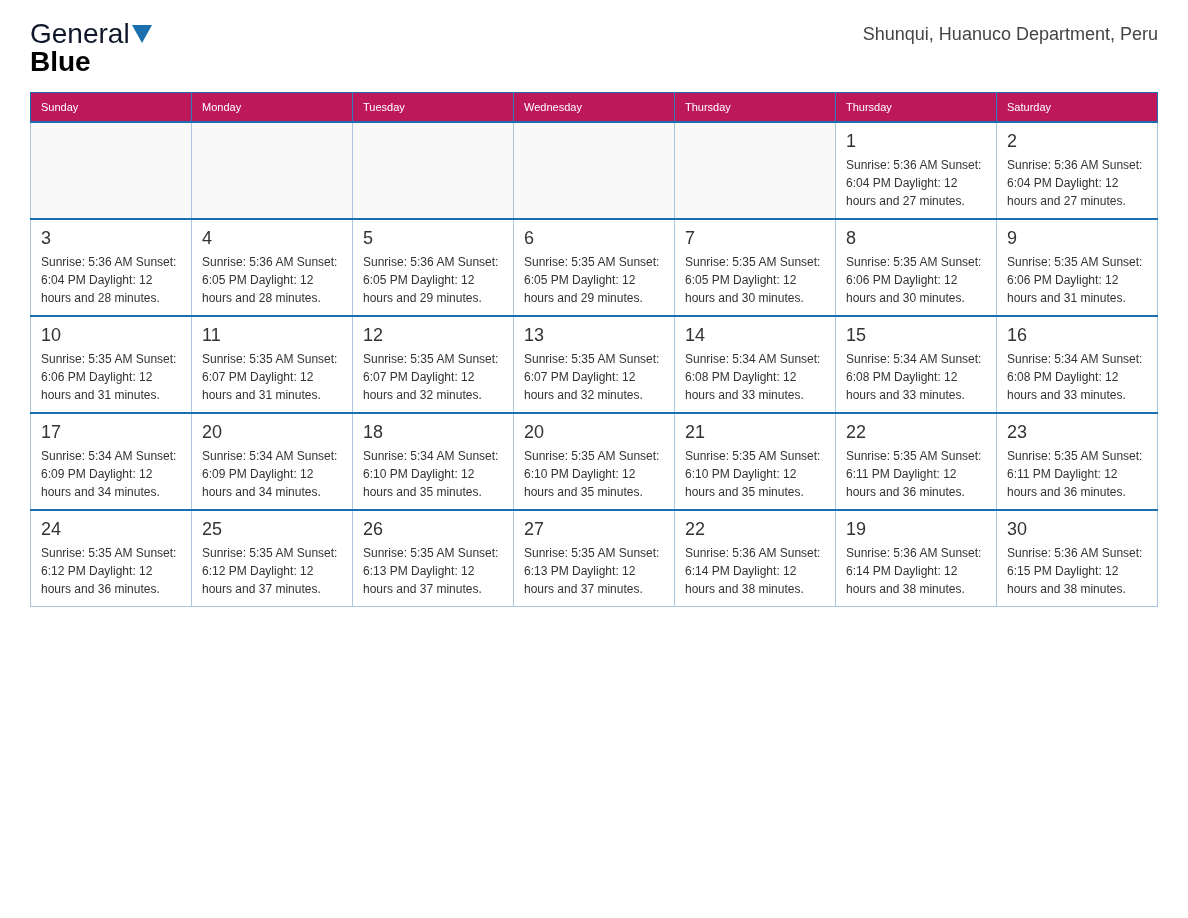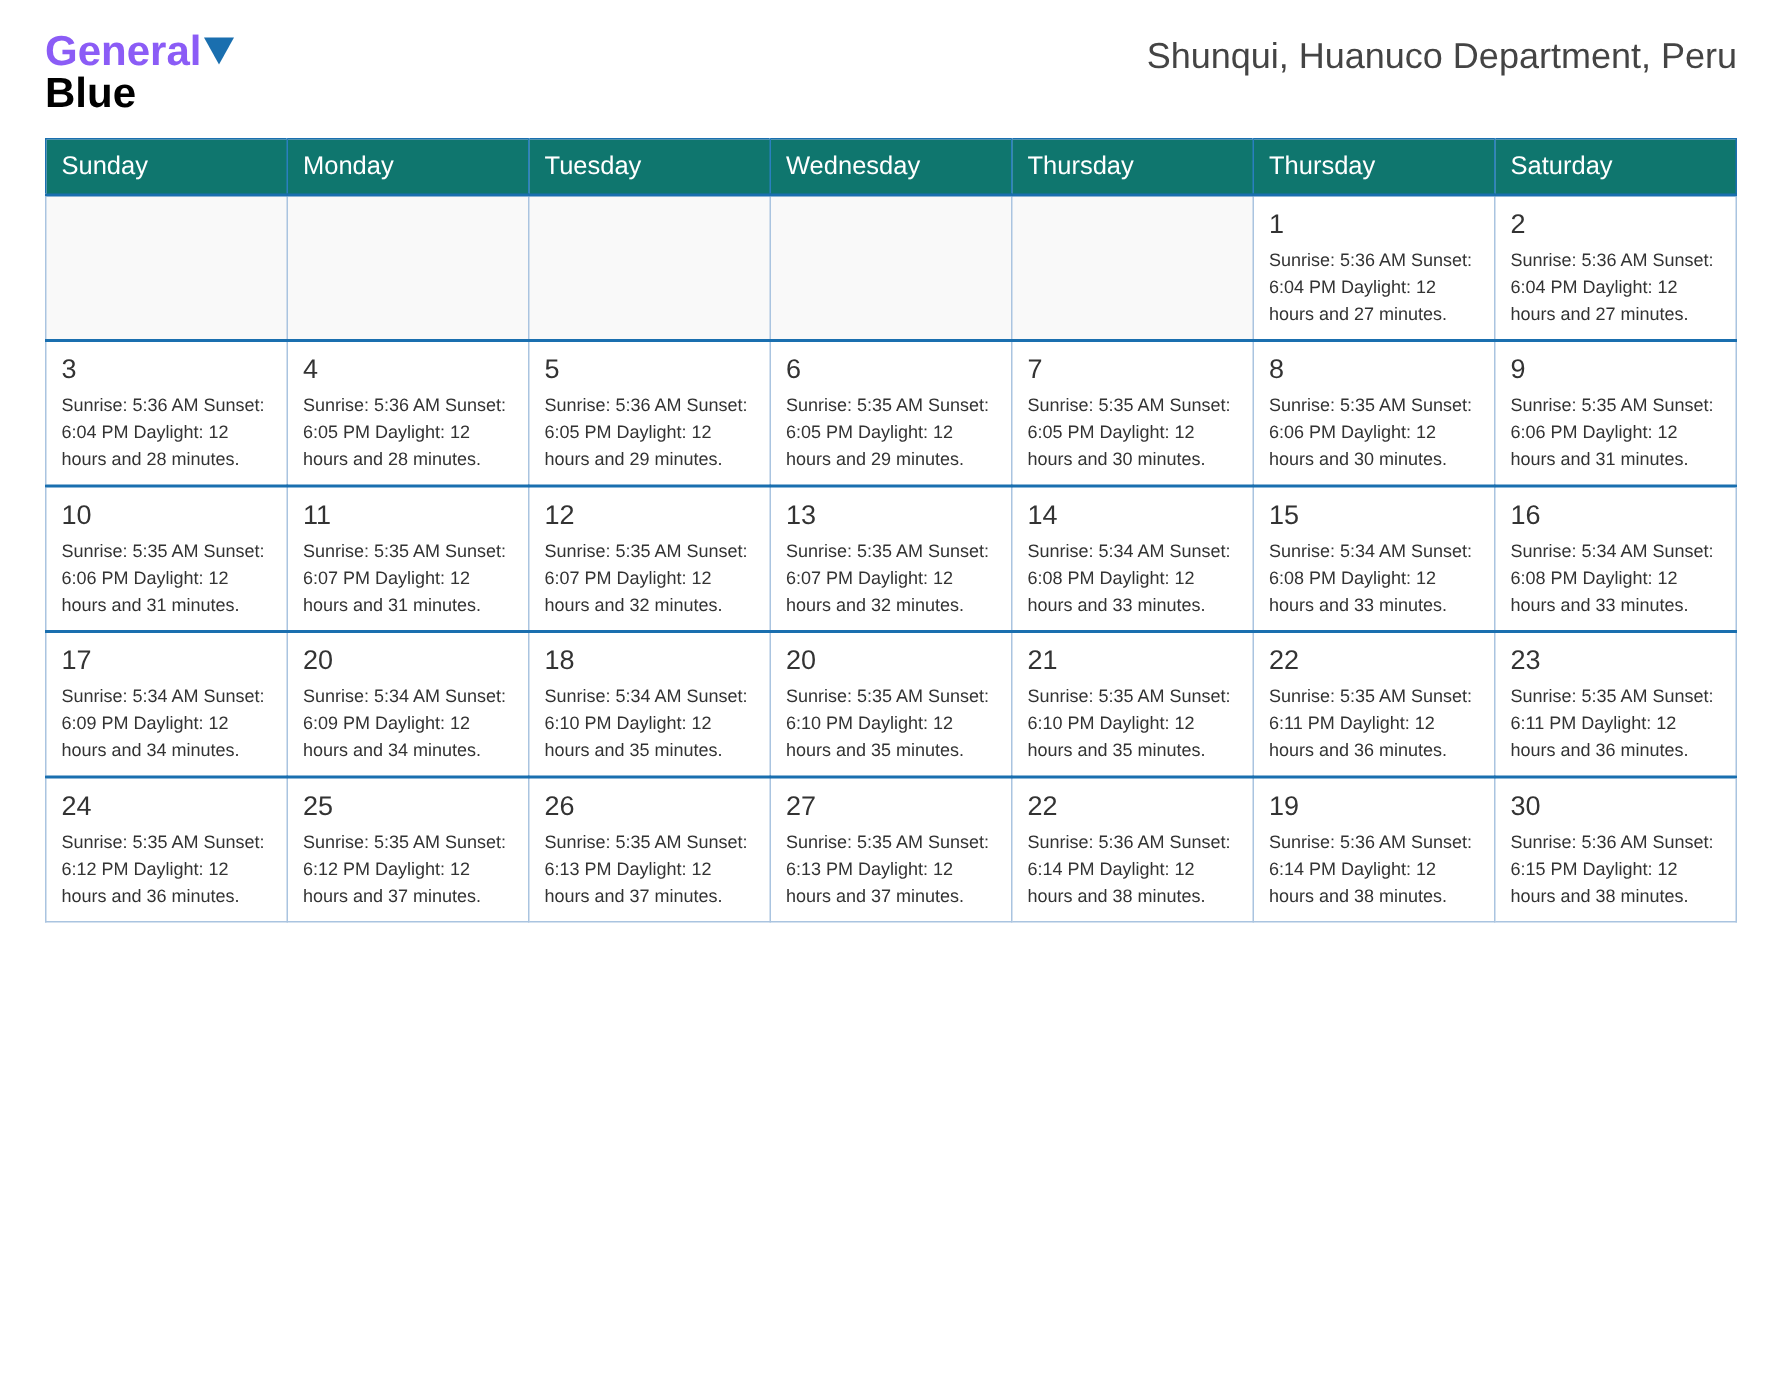--- a/index.html
+++ b/index.html
@@ -17,22 +17,22 @@
       align-items: flex-start;
       margin-bottom: 16px;
     }
     .logo {
       display: flex;
       flex-direction: column;
       align-items: flex-start;
     }
     .logo-general {
       font-size: 28px;
-      font-weight: bold;
-      color: #8b5cf6;
+      font-weight: normal;
+      color: #0f172a;
       line-height: 1;
     }
     .logo-blue {
       font-size: 28px;
       font-weight: bold;
       color: #000000;
       line-height: 1;
     }
     .logo-triangle {
       display: inline-block;
@@ -51,36 +51,36 @@
     .title-area {
       text-align: right;
     }
     .month-title {
       font-size: 52px;
       font-weight: 300;
       color: #222;
       line-height: 1.1;
     }
     .location-title {
-      font-size: 24px;
+      font-size: 18px;
       color: #444;
       margin-top: 4px;
       text-align: right;
     }
     .calendar {
       width: 100%;
       border-collapse: collapse;
       border: 1px solid #1a6faf;
     }
     .calendar th {
-      background-color: #0f766e;
+      background-color: #be185d;
       color: #fff;
       text-align: left;
       padding: 8px 10px;
-      font-size: 17px;
+      font-size: 11px;
       font-weight: normal;
       border-right: 1px solid #2a7fbf;
     }
     .calendar th:last-child {
       border-right: none;
     }
     .calendar td {
       vertical-align: top;
       padding: 8px 10px;
       border: 1px solid #aac4e0;

